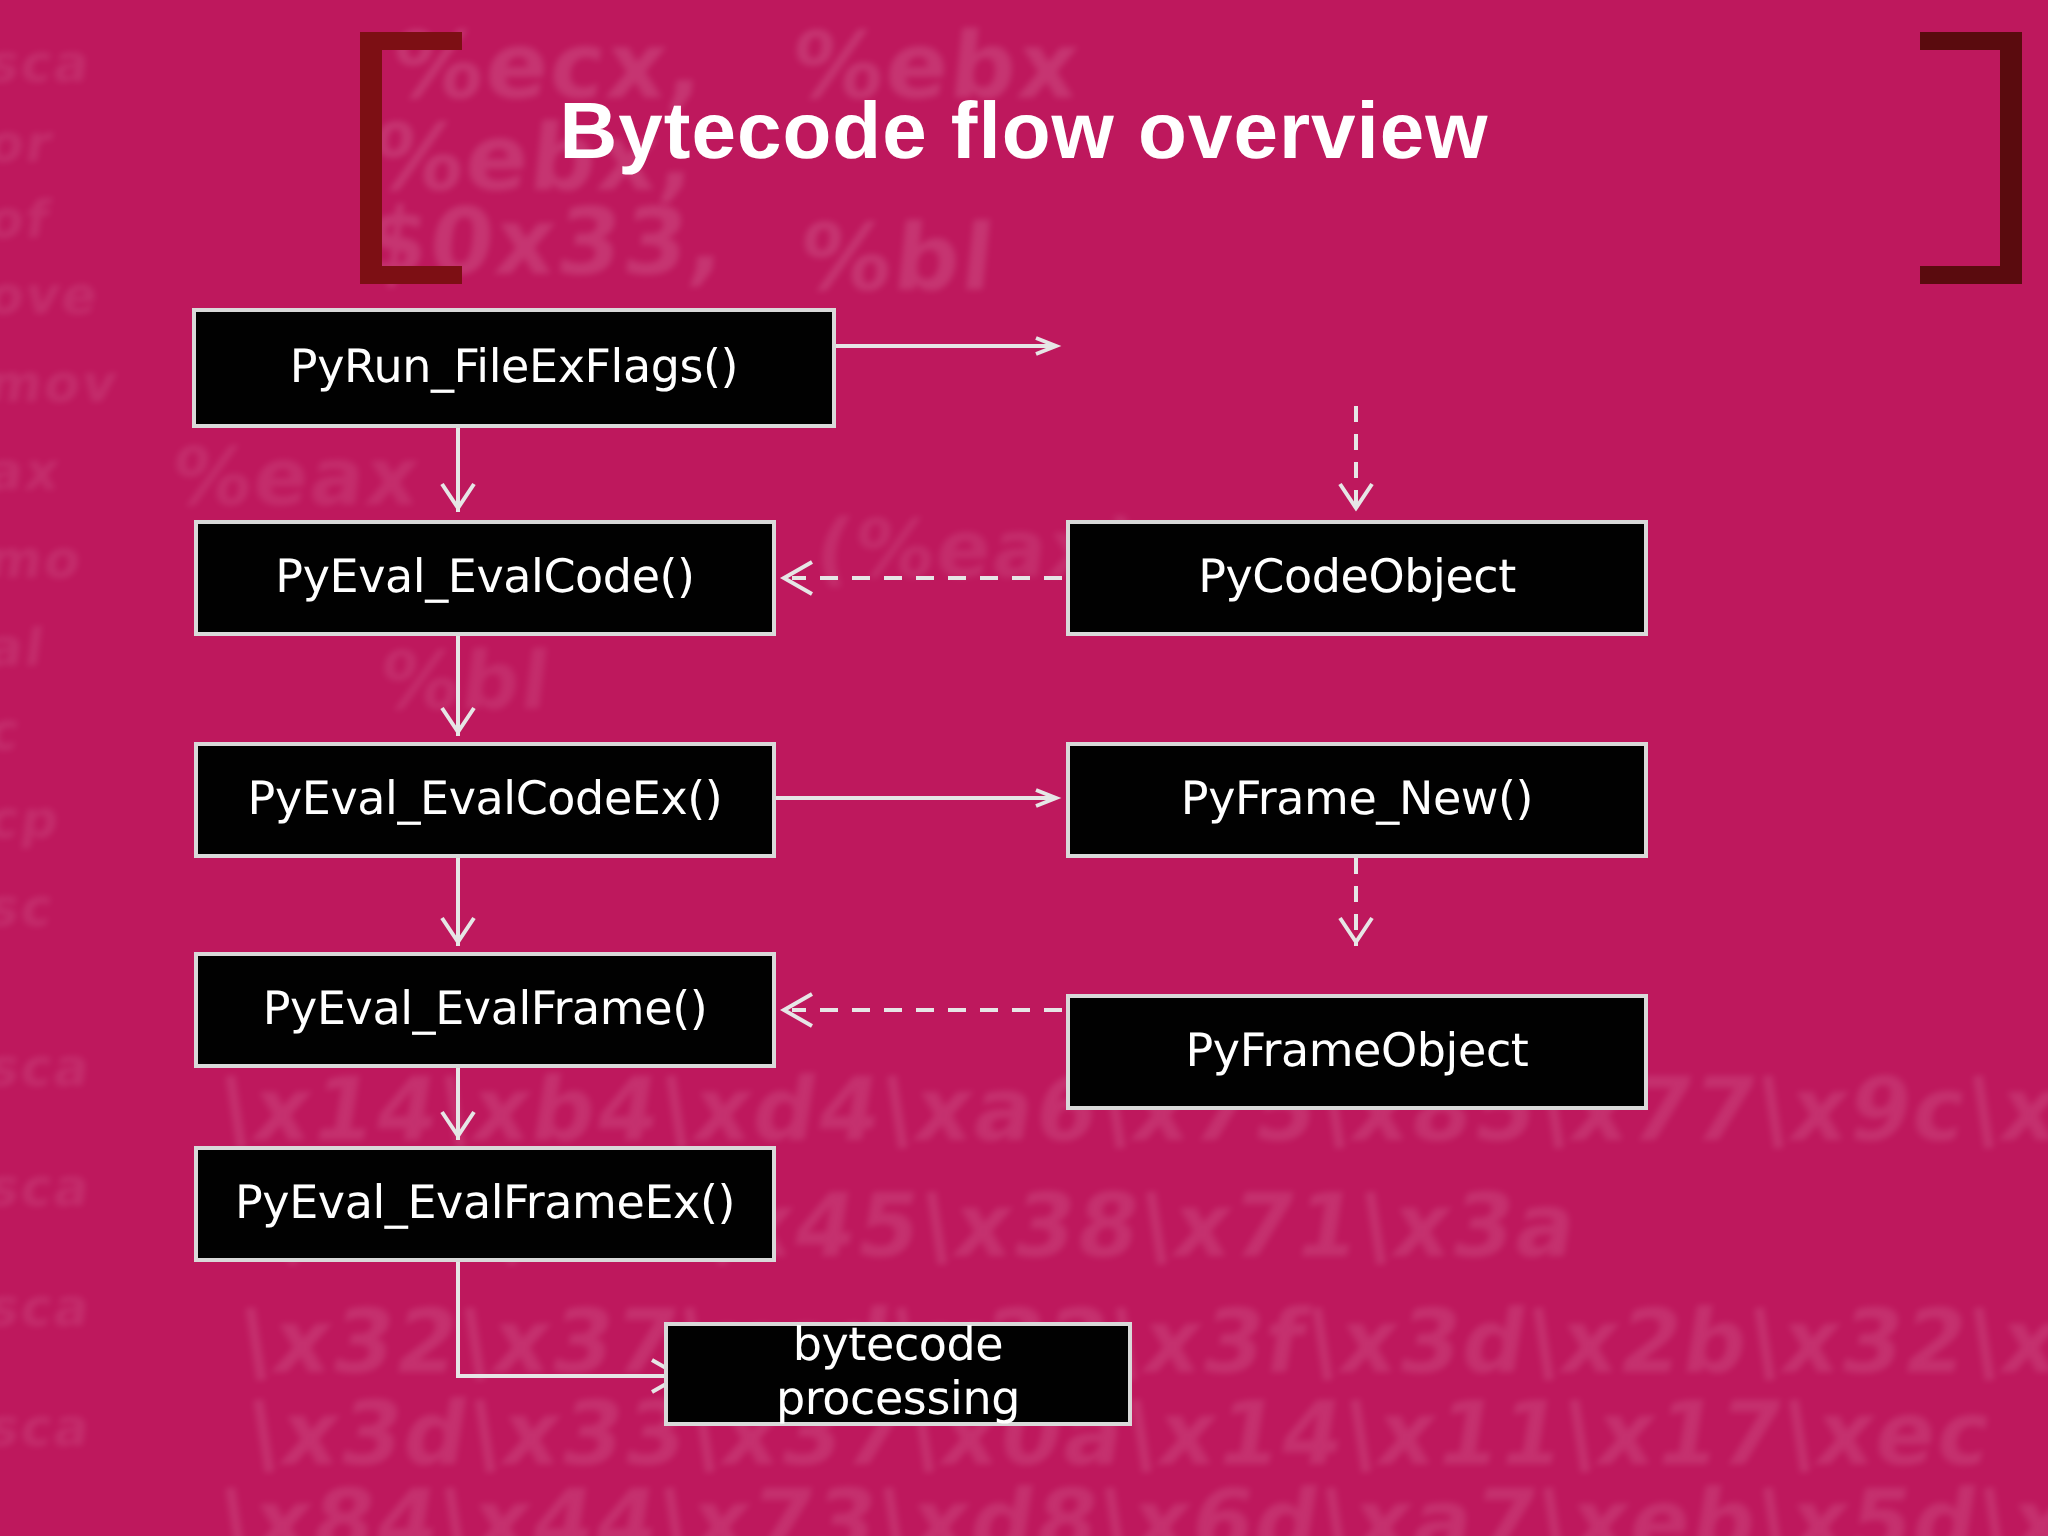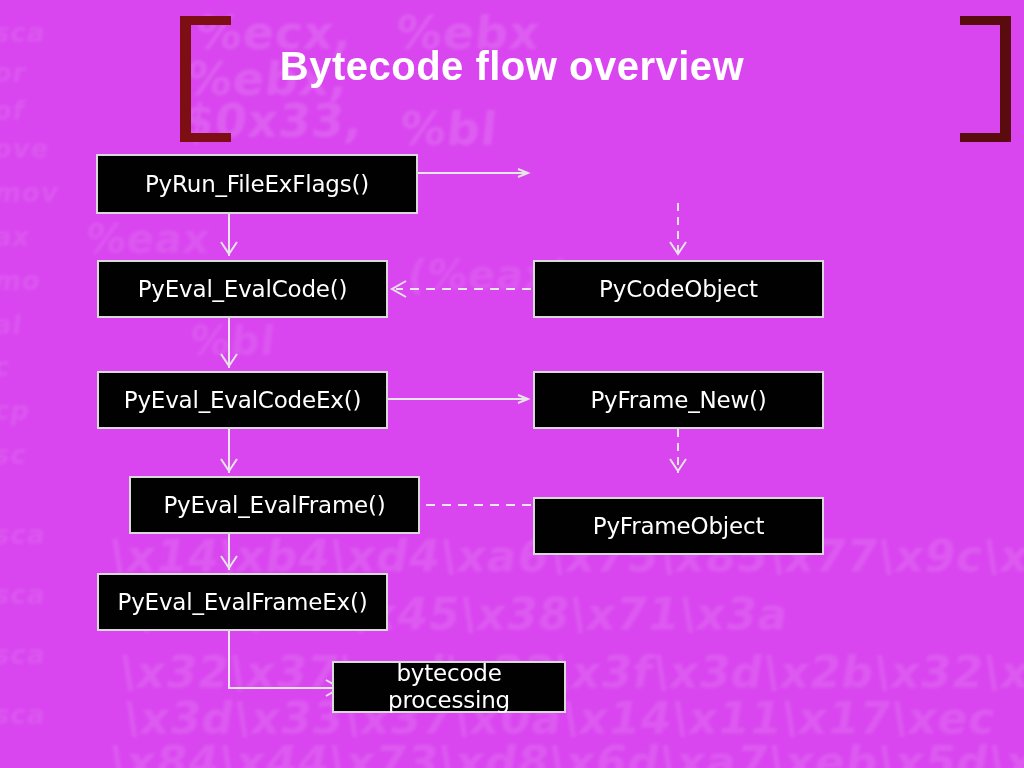--- a/index.html
+++ b/index.html
@@ -8,21 +8,21 @@
     padding: 0;
     background: #000000;
   }
   body {
     font-family: "DejaVu Sans", "Liberation Sans", sans-serif;
   }
   #slide {
     position: relative;
     width: 1024px;
     height: 768px;
-    background: #d946ef;
+    background: #be185d;
     overflow: hidden;
   }
 
   
   .bg-layer {
     position: absolute;
     inset: 0;
     overflow: hidden;
     pointer-events: none;
   }
@@ -227,21 +227,21 @@
 
 
     <div class="node" style="left:97px;  top:260px; width:291px; height:58px;">PyEval_EvalCode()</div>
 
     <div class="node" style="left:533px; top:260px; width:291px; height:58px;">PyCodeObject</div>
 
     <div class="node" style="left:97px;  top:371px; width:291px; height:58px;">PyEval_EvalCodeEx()</div>
 
     <div class="node" style="left:533px; top:371px; width:291px; height:58px;">PyFrame_New()</div>
 
-    <div class="node" style="left:97px;  top:476px; width:291px; height:58px;margin-left:32px;">PyEval_EvalFrame()</div>
+    <div class="node" style="left:97px;  top:476px; width:291px; height:58px;">PyEval_EvalFrame()</div>
 
     <div class="node" style="left:533px; top:477px; width:291px; height:58px;margin-top:20px;">PyFrameObject</div>
 
     <div class="node" style="left:97px;  top:573px; width:291px; height:58px;text-align:center;">PyEval_EvalFrameEx()</div>
 
     <div class="node" style="left:332px; top:661px; width:234px; height:52px;">bytecode processing</div>
   </div>
 
 </div>
 

